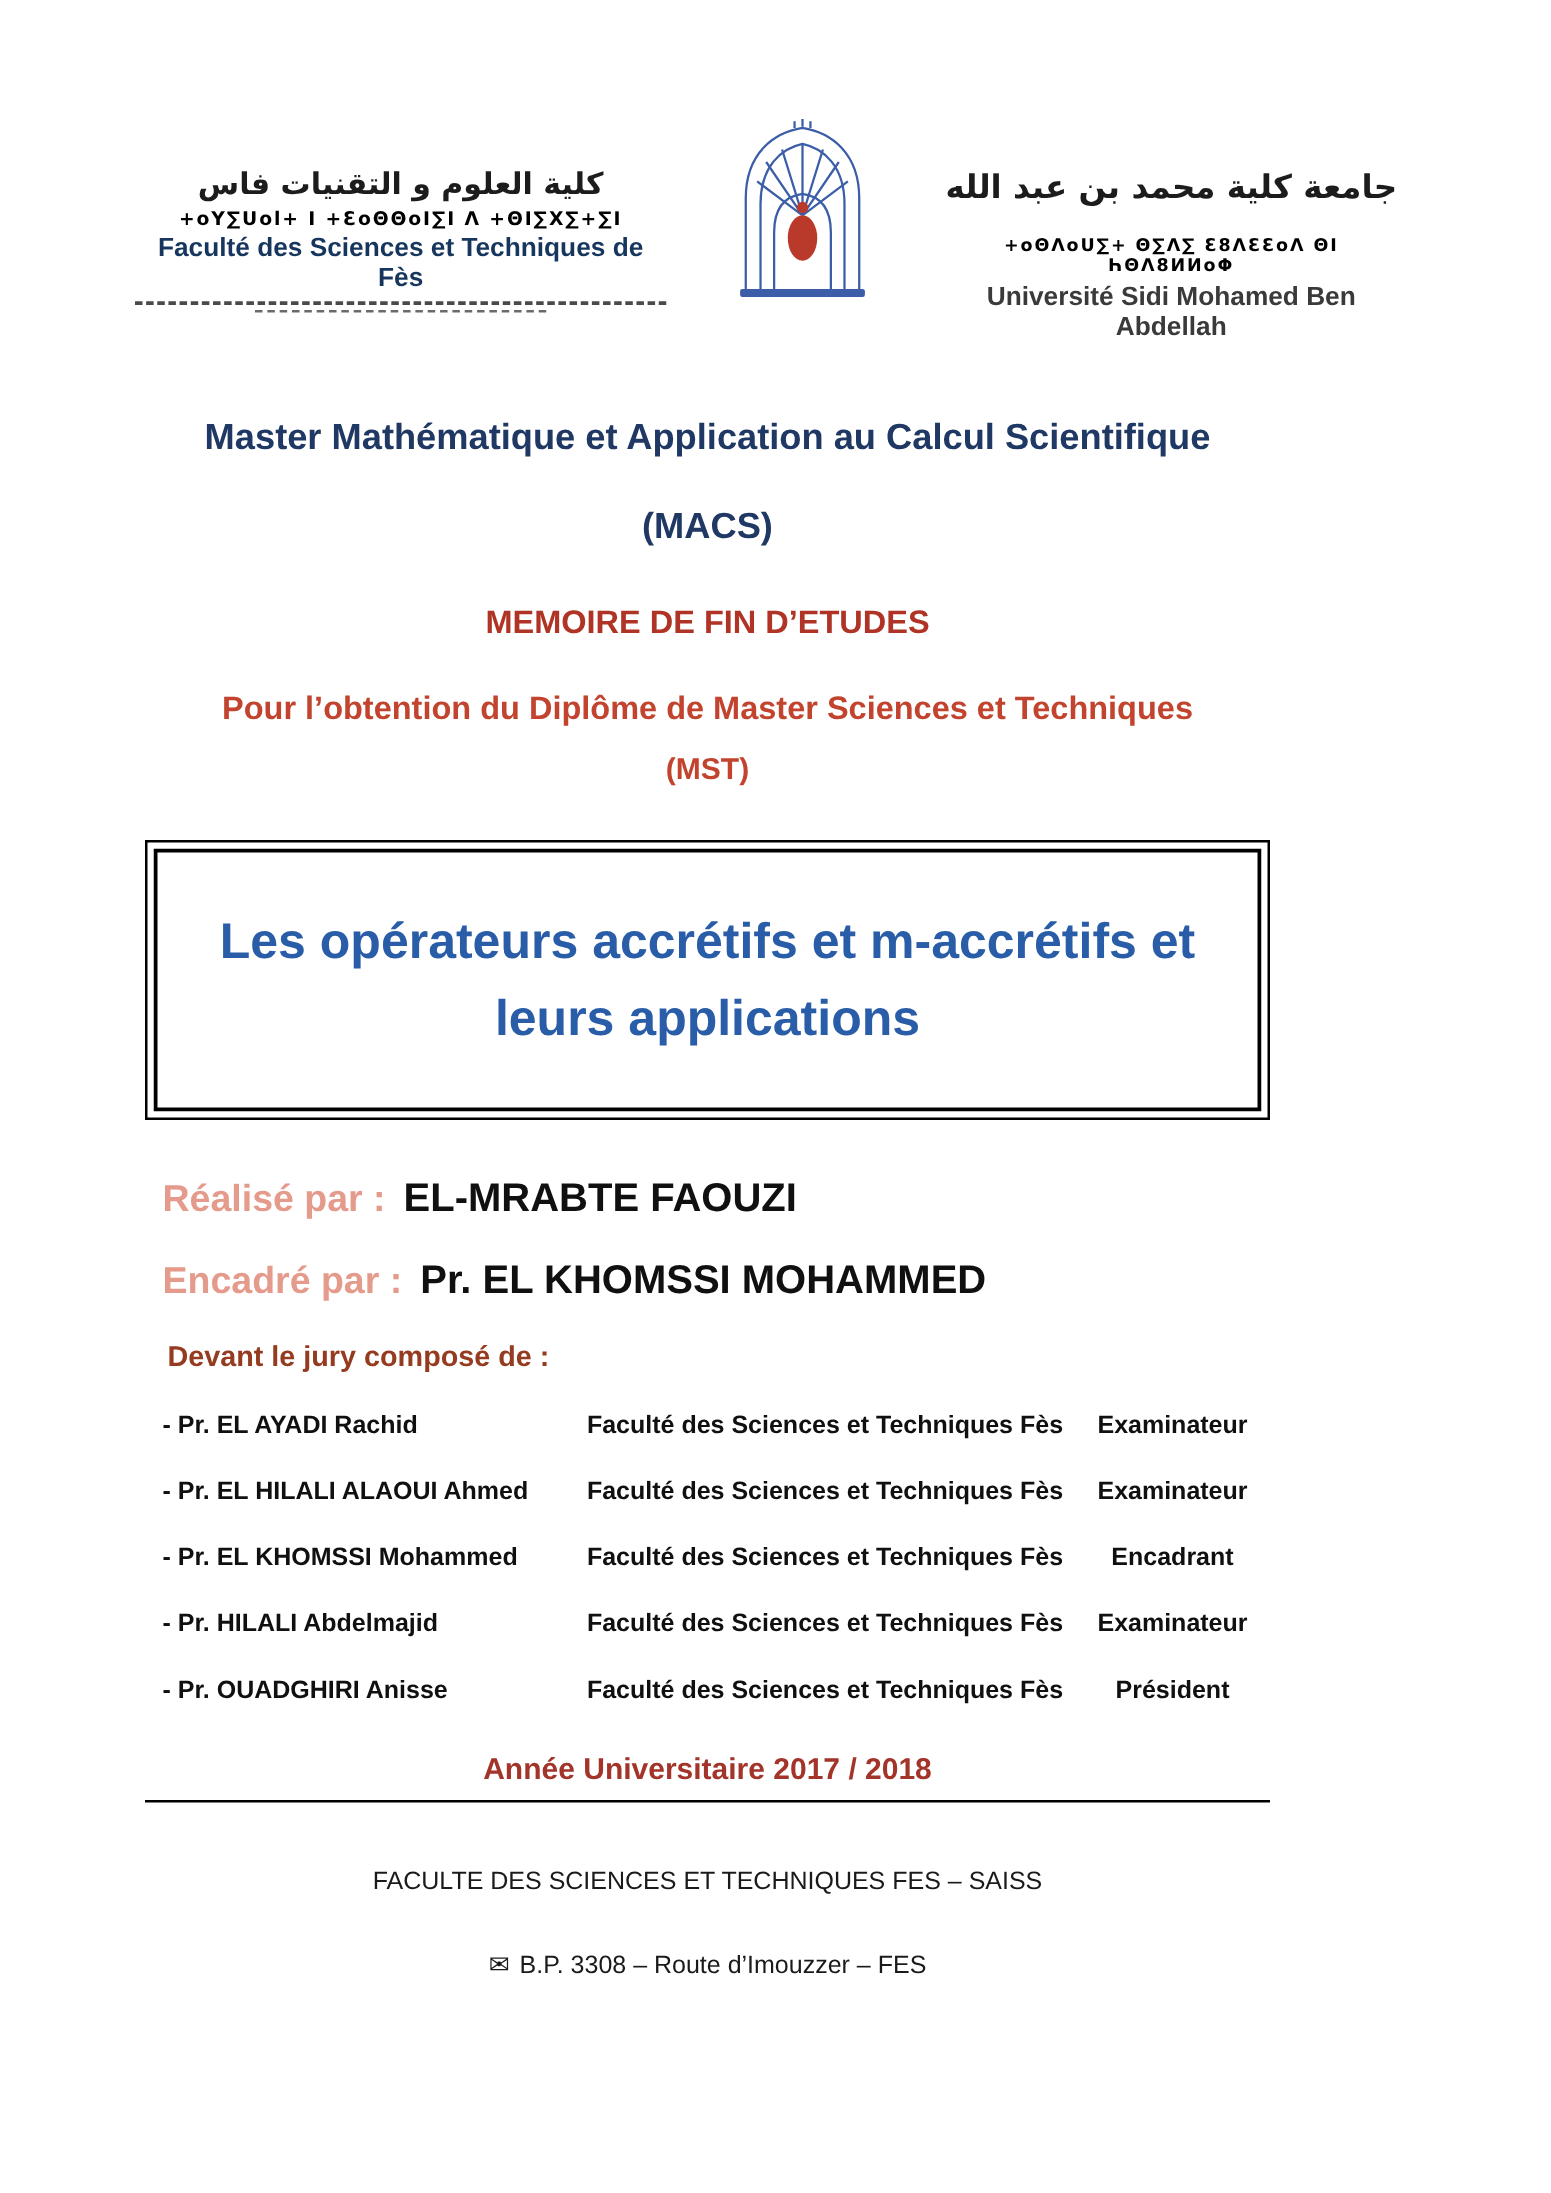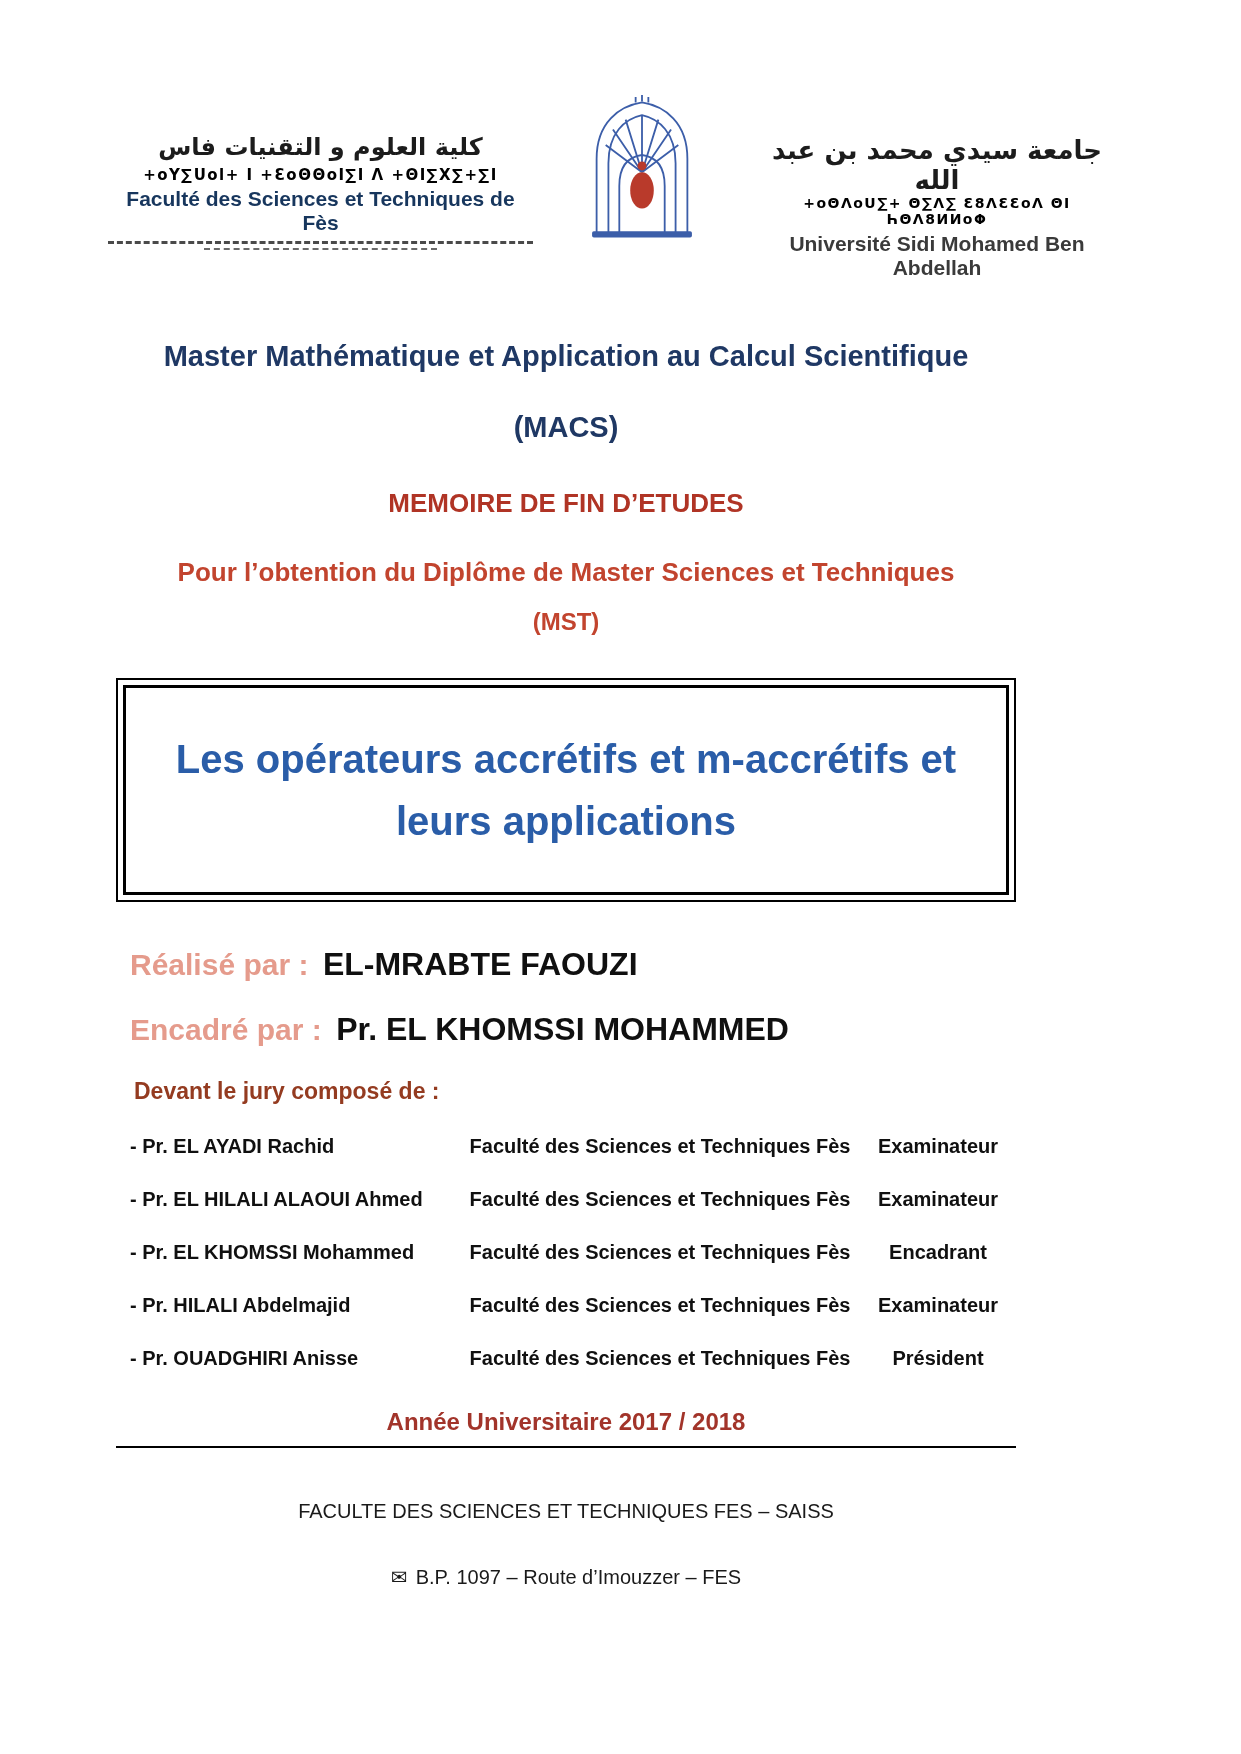--- a/index.html
+++ b/index.html
@@ -35,21 +35,21 @@
   }
   .header-left .tifinagh { font-size: 15px; margin-top: 5px; }
   .faculty-name { font-size: 21px; font-weight: bold; color: #17365d; margin-top: 3px; }
   .dash-line { border-top: 3px dashed #4a4a4a; margin-top: 6px; }
   .dash-line.short { width: 55%; margin: 4px auto 0 auto; border-top: 2px dashed #6a6a6a; }
 
   .header-logo { width: 122px; flex-shrink: 0; text-align: center; }
 
   .header-right { width: 372px; text-align: center; margin-top: 40px; }
   .header-right .arabic { font-size: 26px; }
-  .header-right .tifinagh { font-size: 14px; margin-top: 0; }
+  .header-right .tifinagh { font-size: 14px; margin-top: 24px; }
   .university-name { font-size: 21px; font-weight: bold; color: #3a3a3a; margin-top: 5px; }
 
   
   .content { margin-left: 116px; width: 900px; }
 
   .program-line1 { margin-top: 60px; text-align: center; font-size: 29px; font-weight: bold; color: #1f3864; }
   .program-line2 { margin-top: 38px; text-align: center; font-size: 29px; font-weight: bold; color: #1f3864; }
   .memoire      { margin-top: 44px; text-align: center; font-size: 26px; font-weight: bold; color: #b03425; }
   .diplome      { margin-top: 38px; text-align: center; font-size: 26px; font-weight: bold; color: #c2442e; }
   .diplome.mst  { margin-top: 20px; font-size: 24px; }
@@ -119,21 +119,21 @@
           <path d="M40 155 V100 C40 78 50 68 65 66 C80 68 90 78 90 100 V155"></path>
           <path d="M58 8 L58 2 M65 7 L65 0 M72 8 L72 2"></path>
         </g>
         <ellipse cx="65" cy="105" rx="13" ry="20" fill="#b93a2b"></ellipse>
         <circle cx="65" cy="78" r="5" fill="#b93a2b"></circle>
         <rect x="10" y="150" width="110" height="7" rx="2" fill="#3c5ea9"></rect>
       </svg>
     </div>
 
     <div class="header-right">
-      <div class="arabic">جامعة سيدي محمد بن عبد الله</div>
+      <div class="arabic">جامعة كلية محمد بن عبد الله</div>
       <div class="tifinagh">+oΘΛoU∑+ Θ∑Λ∑ Ɛ8ΛƐƐoΛ ΘI ҺΘΛ8ИИoΦ</div>
       <div class="university-name">Université Sidi Mohamed Ben Abdellah</div>
     </div>
 
   </header>
 
   <main class="content">
 
     <div class="program-line1">Master Mathématique et Application au Calcul Scientifique</div>
     <div class="program-line2">(MACS)</div>
@@ -186,18 +186,18 @@
         <span class="jury-aff">Faculté des Sciences et Techniques Fès</span>
         <span class="jury-role">Président</span>
       </div>
     </div>
 
     <div class="annee">Année Universitaire 2017 / 2018</div>
     <hr class="rule">
 
     <div class="footer-line1">FACULTE DES SCIENCES ET TECHNIQUES FES – SAISS</div>
     <div class="footer-line2">
-      <span class="envelope">✉</span><span>B.P. 1097 – Route d’Imouzzer – FES</span>
+      <span class="envelope">✉</span><span>B.P. 3308 – Route d’Imouzzer – FES</span>
     </div>
 
   </main>
 
 </div>
 
 </body></html>

